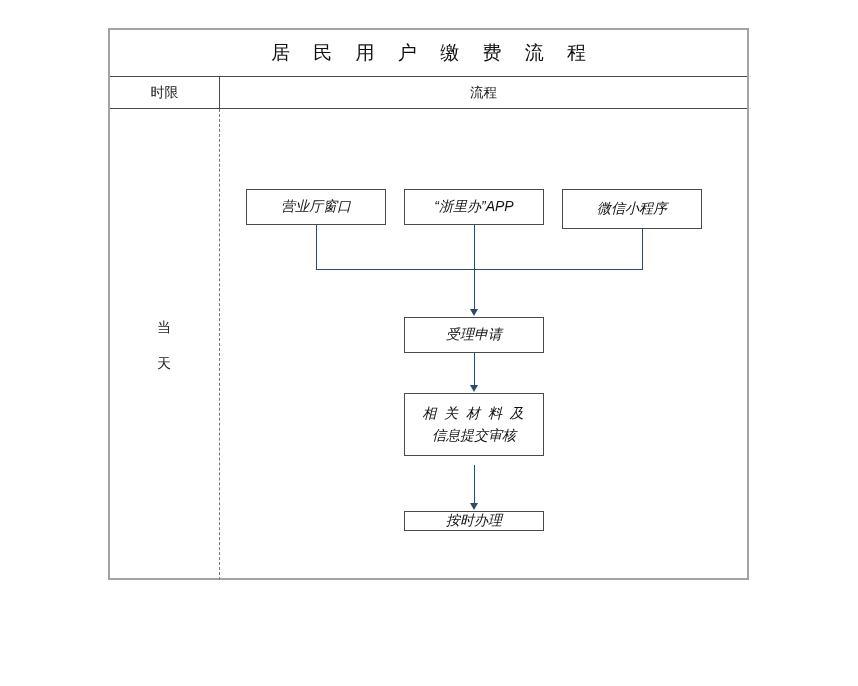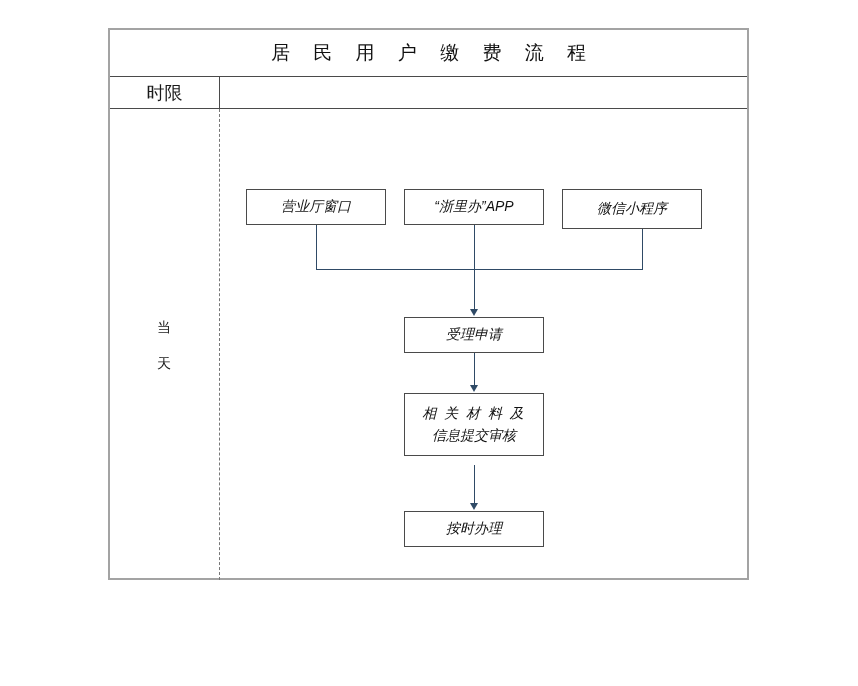--- a/index.html
+++ b/index.html
@@ -55,21 +55,21 @@
     height: 32px;
     border-bottom: 1px solid #4a4a4a;
     box-sizing: border-box;
     display: flex;
   }
   #header-limit {
     width: 110px;
     display: flex;
     align-items: center;
     justify-content: center;
-    font-size: 18px;
+    font-size: 14px;
     border-right: 1px solid #4a4a4a;
     box-sizing: border-box;
   }
   #header-process {
     flex: 1;
     display: flex;
     align-items: center;
     justify-content: center;
     font-size: 13.5px;
   }
@@ -128,21 +128,21 @@
     color: #111;
     z-index: 3;
   }
 
   #node-hall   { left: 26px;  top: 80px;  width: 140px; height: 36px; }
   #node-app    { left: 184px; top: 80px;  width: 140px; height: 36px; }
   #node-wechat { left: 342px; top: 80px;  width: 140px; height: 40px; }
 
   #node-accept { left: 184px; top: 208px; width: 140px; height: 36px; }
   #node-submit { left: 184px; top: 284px; width: 140px; height: 63px; flex-direction: column; }
-  #node-handle { left: 184px; top: 402px; width: 140px; height: 36px; }
+  #node-handle { left: 184px; top: 402px; width: 140px; height: 20px; }
 
   .submit-line { display: block; }
   .submit-line.l1 { letter-spacing: 2px; }
 
   
   .vline {
     position: absolute;
     width: 1px;
     background: #2f4a66;
     z-index: 1;
@@ -182,20 +182,21 @@
 <body>
 
 <div id="flow-wrapper">
 
   <div id="title-row">
     <div id="title-text">居 民 用 户 缴 费 流 程</div>
   </div>
 
   <div id="header-row">
     <div id="header-limit">时限</div>
+    <div id="header-process">流程</div>
   </div>
 
   <div id="body-area">
 
     <div id="limit-col">
       <div id="limit-text">当天</div>
     </div>
 
     <div id="process-col">
 

